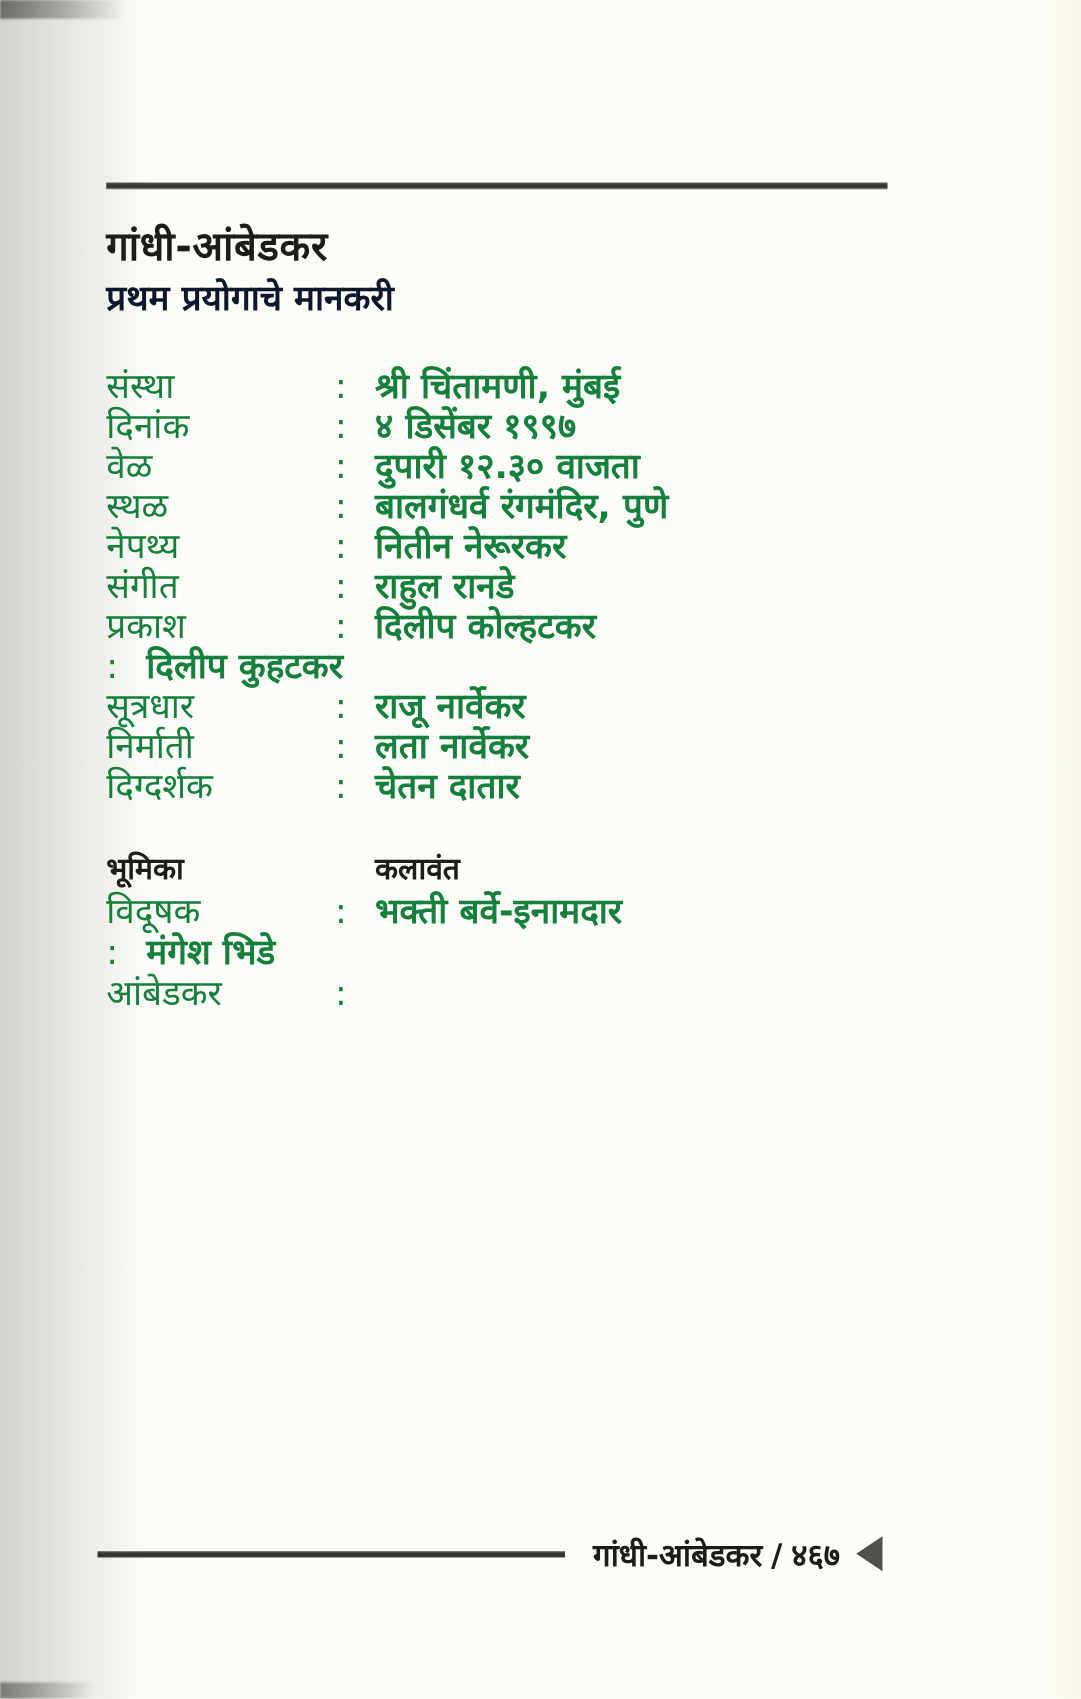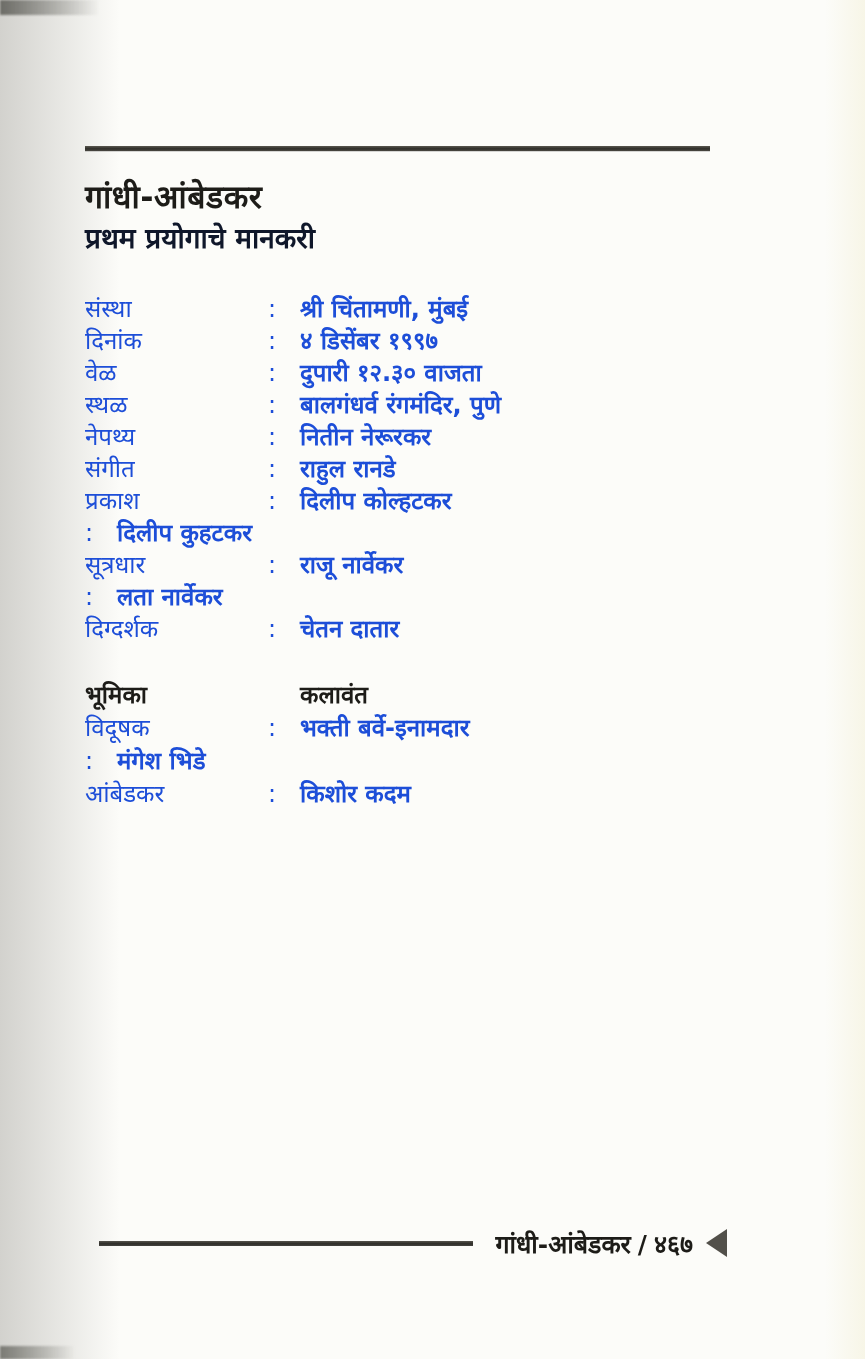--- a/index.html
+++ b/index.html
@@ -62,44 +62,44 @@
     font-size: 28px;
     font-weight: bold;
     line-height: 1.15;
     color: #0f172a;
   }
 
   .credits { margin-top: 38px; }
 
   .row {
     display: flex;
-    font-size: 24px;
+    font-size: 28px;
     line-height: 32px;
-    color: #1d4ed8;
+    color: #15803d;
   }
   .row .label { width: 183px; flex: none; }
   .row .sep   { width: 32px;  flex: none; }
   .row .value { flex: 1; font-weight: bold; }
 
   .cast-header {
     display: flex;
     margin-top: 34px;
     font-size: 24px;
     line-height: 33px;
     font-weight: bold;
     color: #1d1c18;
     align-items: center;
   }
   .cast-header .role-col { width: 215px; flex: none; }
 
   .cast .row { line-height: 33px; }
 
   .footer {
     position: absolute;
-    left: 99px;
+    left: 78px;
     top: 1222px;
     width: 628px;
     height: 42px;
     display: flex;
     align-items: center;
   }
   .footer-rule {
     flex: 1;
     height: 5px;
     background: linear-gradient(#55534c, #2e2d29 55%, #454440);
@@ -175,20 +175,21 @@
     <div class="row">
       <span class="sep">:</span>
       <span class="value">दिलीप कुहटकर</span>
     </div>
     <div class="row">
       <span class="label">सूत्रधार</span>
       <span class="sep">:</span>
       <span class="value">राजू नार्वेकर</span>
     </div>
     <div class="row">
+      <span class="label">निर्माती</span>
       <span class="sep">:</span>
       <span class="value">लता नार्वेकर</span>
     </div>
     <div class="row">
       <span class="label">दिग्दर्शक</span>
       <span class="sep">:</span>
       <span class="value">चेतन दातार</span>
     </div>
   </div>
 
@@ -203,21 +204,20 @@
       <span class="sep">:</span>
       <span class="value">भक्ती बर्वे-इनामदार</span>
     </div>
     <div class="row">
       <span class="sep">:</span>
       <span class="value">मंगेश भिडे</span>
     </div>
     <div class="row">
       <span class="label">आंबेडकर</span>
       <span class="sep">:</span>
-      <span class="value">किशोर कदम</span>
     </div>
   </div>
 
 </div>
 
 <div class="footer">
   <div class="footer-rule"></div>
   <div class="footer-text">
     <span>गांधी-आंबेडकर</span><span class="sep-slash">/</span><span>४६७</span>
   </div>

